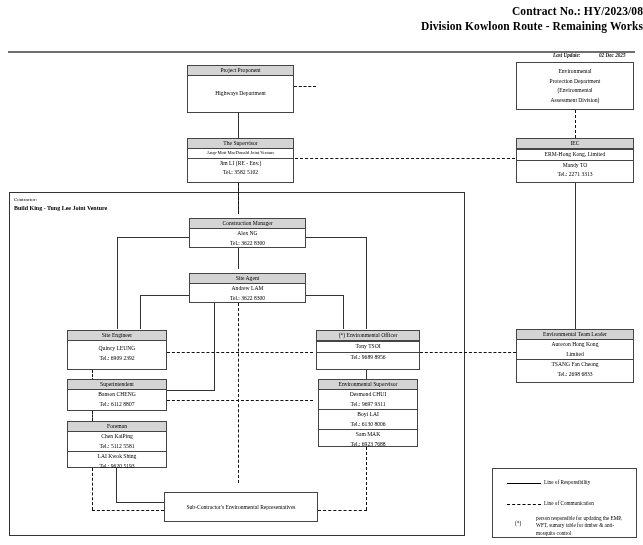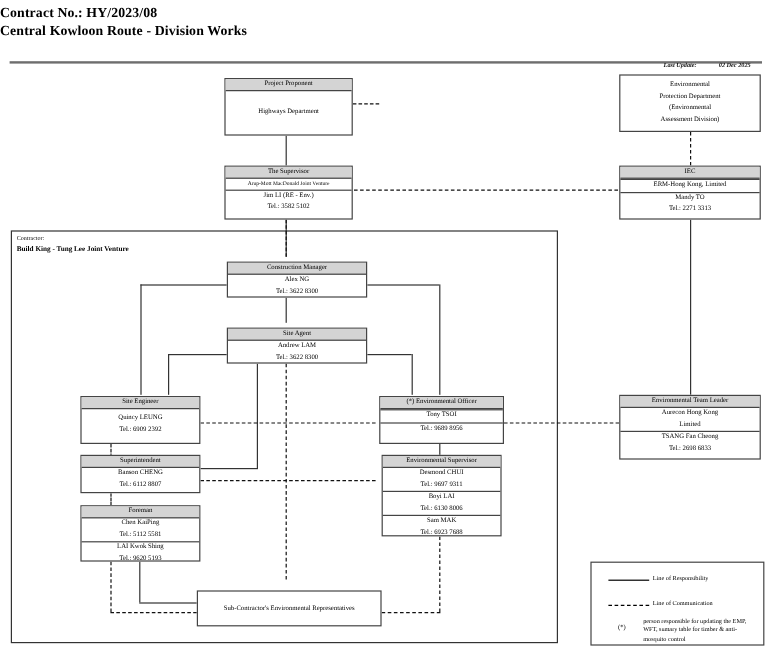--- a/index.html
+++ b/index.html
@@ -18,21 +18,21 @@
   #page {
     position: relative;
     width: 643px;
     height: 545px;
   }
   
   .title-block {
     position: absolute;
     left: 0; top: 4px;
     width: 643px;
-    text-align: left;
+    text-align: right;
   }
   .title-line {
     font-weight: bold;
     font-size: 11.5px;
     line-height: 15px;
     letter-spacing: .1px;
   }
   .hr-rule {
     position: absolute;
     left: 8px; top: 51px;
@@ -173,21 +173,21 @@
     white-space: normal;
   }
 </style>
 </head>
 <body>
 
 <div id="page">
 
   <div class="title-block">
     <div class="title-line">Contract No.: HY/2023/08</div>
-    <div class="title-line">Central Kowloon Route - Division Works</div>
+    <div class="title-line">Division Kowloon Route - Remaining Works</div>
   </div>
   <div class="hr-rule"></div>
   <div class="last-update" id="lu-label">Last Update:</div>
   <div class="last-update" id="lu-value">02 Dec 2025</div>
 
   <div id="contractor-frame"></div>
   <div id="contractor-label">Contractor:</div>
   <div id="contractor-name">Build King - Tung Lee Joint Venture</div>
 
   <div class="ln v" style="left:238px; top:113px; height:25px;"></div>

